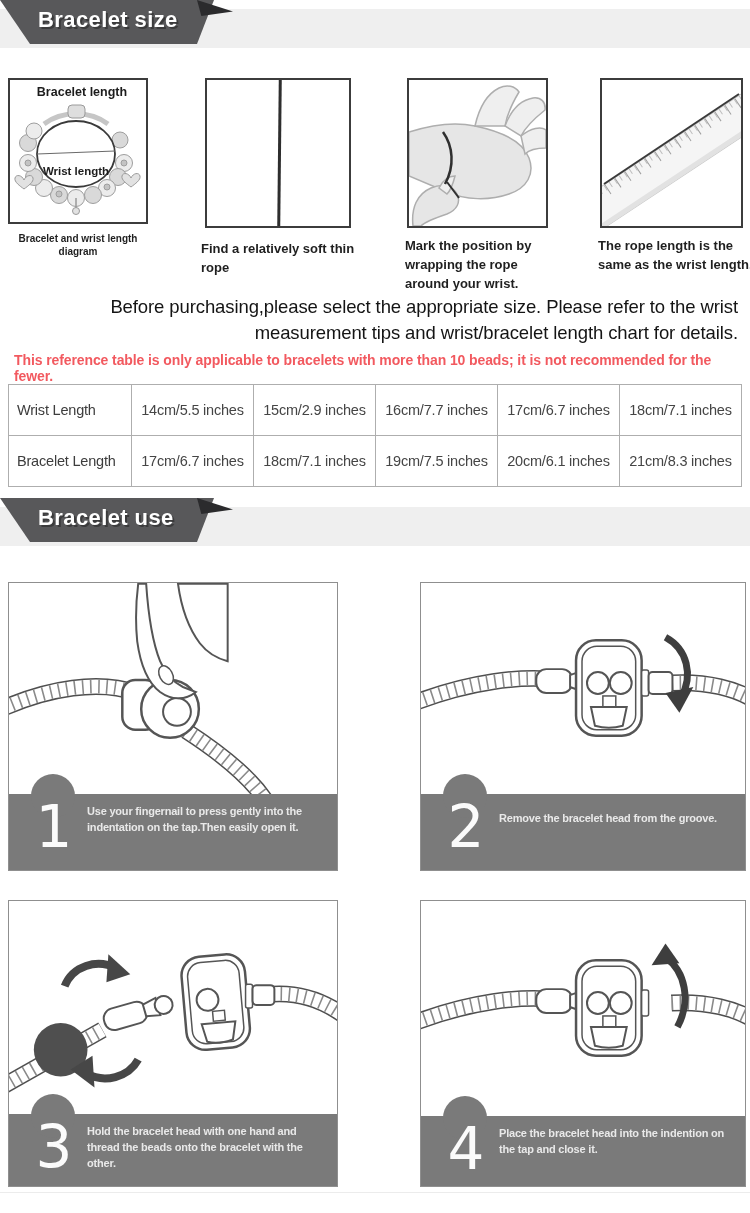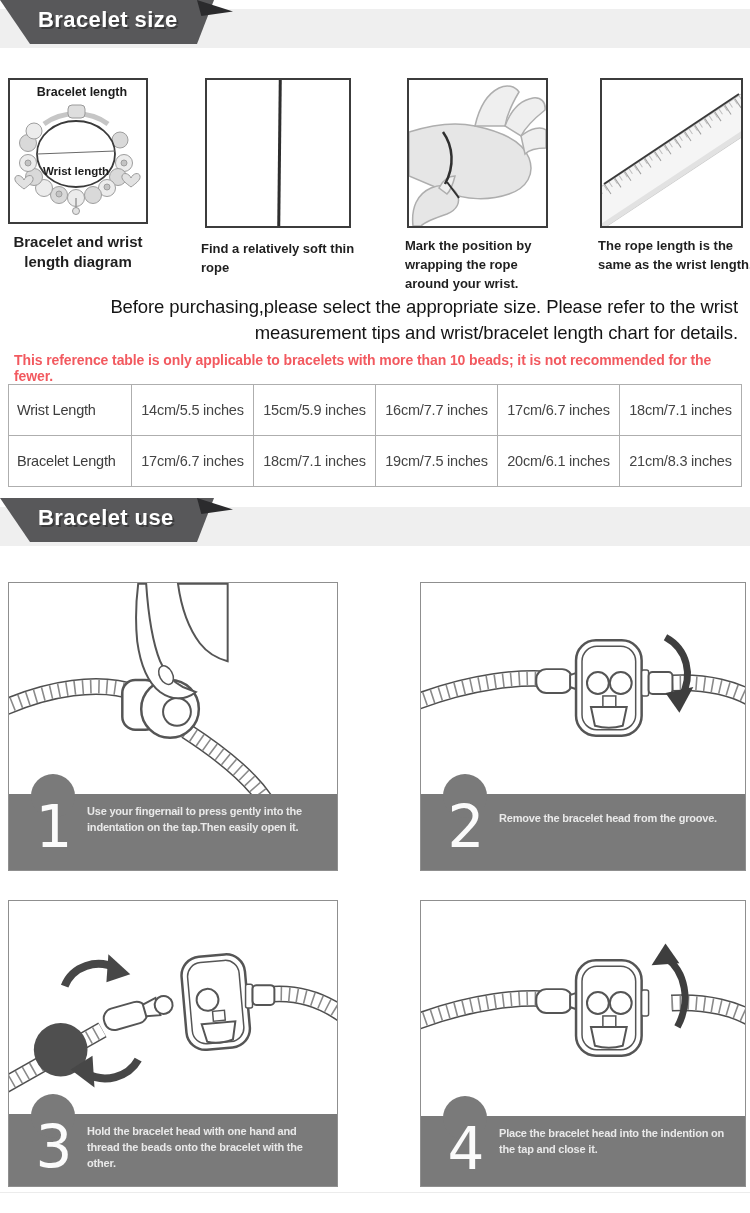--- a/index.html
+++ b/index.html
@@ -13,21 +13,21 @@
   .banner .ribbon{position:absolute;left:0;top:0;width:240px;height:44px;background:var(--ribbon,#58585a);
     clip-path:polygon(0 0,214px 0,197px 44px,30px 44px);}
   .banner .fold{position:absolute;left:197px;top:0;width:36px;height:16px;background:var(--fold,#2b2b2d);
     clip-path:polygon(0 0,100% 72%,12% 100%);}
   .banner .title{position:absolute;left:38px;top:7px;font-size:22px;font-weight:bold;color:#fff;
     letter-spacing:.4px;text-shadow:2px 2px 0 rgba(25,25,25,.45);}
   
   .tip-panel{position:absolute;background:#fff;border:2px solid #3c3c3c;box-sizing:border-box;}
   .tip-panel svg{display:block;width:100%;height:100%;}
   .tip-caption{position:absolute;font-size:13px;font-weight:bold;color:#1f1f1f;line-height:1.45;}
-  .tip-caption.center{text-align:center;line-height:1.3;font-size:15px;}
+  .tip-caption.center{text-align:center;line-height:1.3;font-size:10px;}
   
   .rope-line{position:absolute;left:50%;top:0;bottom:0;width:3px;background:#2e2e2e;transform:rotate(.6deg);}
   
   .lead{position:absolute;left:14px;top:294px;width:724px;font-size:18.5px;font-weight:normal;
     color:#141414;line-height:1.38;letter-spacing:-.1px;text-align:right;}
   .warn{position:absolute;left:14px;top:352px;width:730px;font-size:14px;font-weight:bold;
     color:var(--red,#f2595f);letter-spacing:-.1px;}
   
   .size-table{position:absolute;left:8px;top:384px;width:734px;border-collapse:collapse;table-layout:fixed;}
   .size-table td{border:1px solid #aeaeae;height:50px;font-size:14.5px;color:#454545;
@@ -135,21 +135,21 @@
   <div class="tip-caption" style="left:598px;top:237px;width:155px">The rope length is the same as the wrist length.</div>
 
   <div class="lead">Before purchasing,please select the appropriate size. Please refer to the wrist measurement tips and wrist/bracelet length chart for details.</div>
   <div class="warn">This reference table is only applicable to bracelets with more than 10 beads; it is not recommended for the fewer.</div>
 
   <table class="size-table">
     <tbody>
         <tr>
       <td class="rowlabel">Wrist Length</td>
       <td>14cm/5.5 inches</td>
-      <td>15cm/5.9 inches</td>
+      <td>15cm/2.9 inches</td>
       <td>16cm/7.7 inches</td>
       <td>17cm/6.7 inches</td>
       <td>18cm/7.1 inches</td>
     </tr>
     <tr>
       <td class="rowlabel">Bracelet Length</td>
       <td>17cm/6.7 inches</td>
       <td>18cm/7.1 inches</td>
       <td>19cm/7.5 inches</td>
       <td>20cm/6.1 inches</td>

